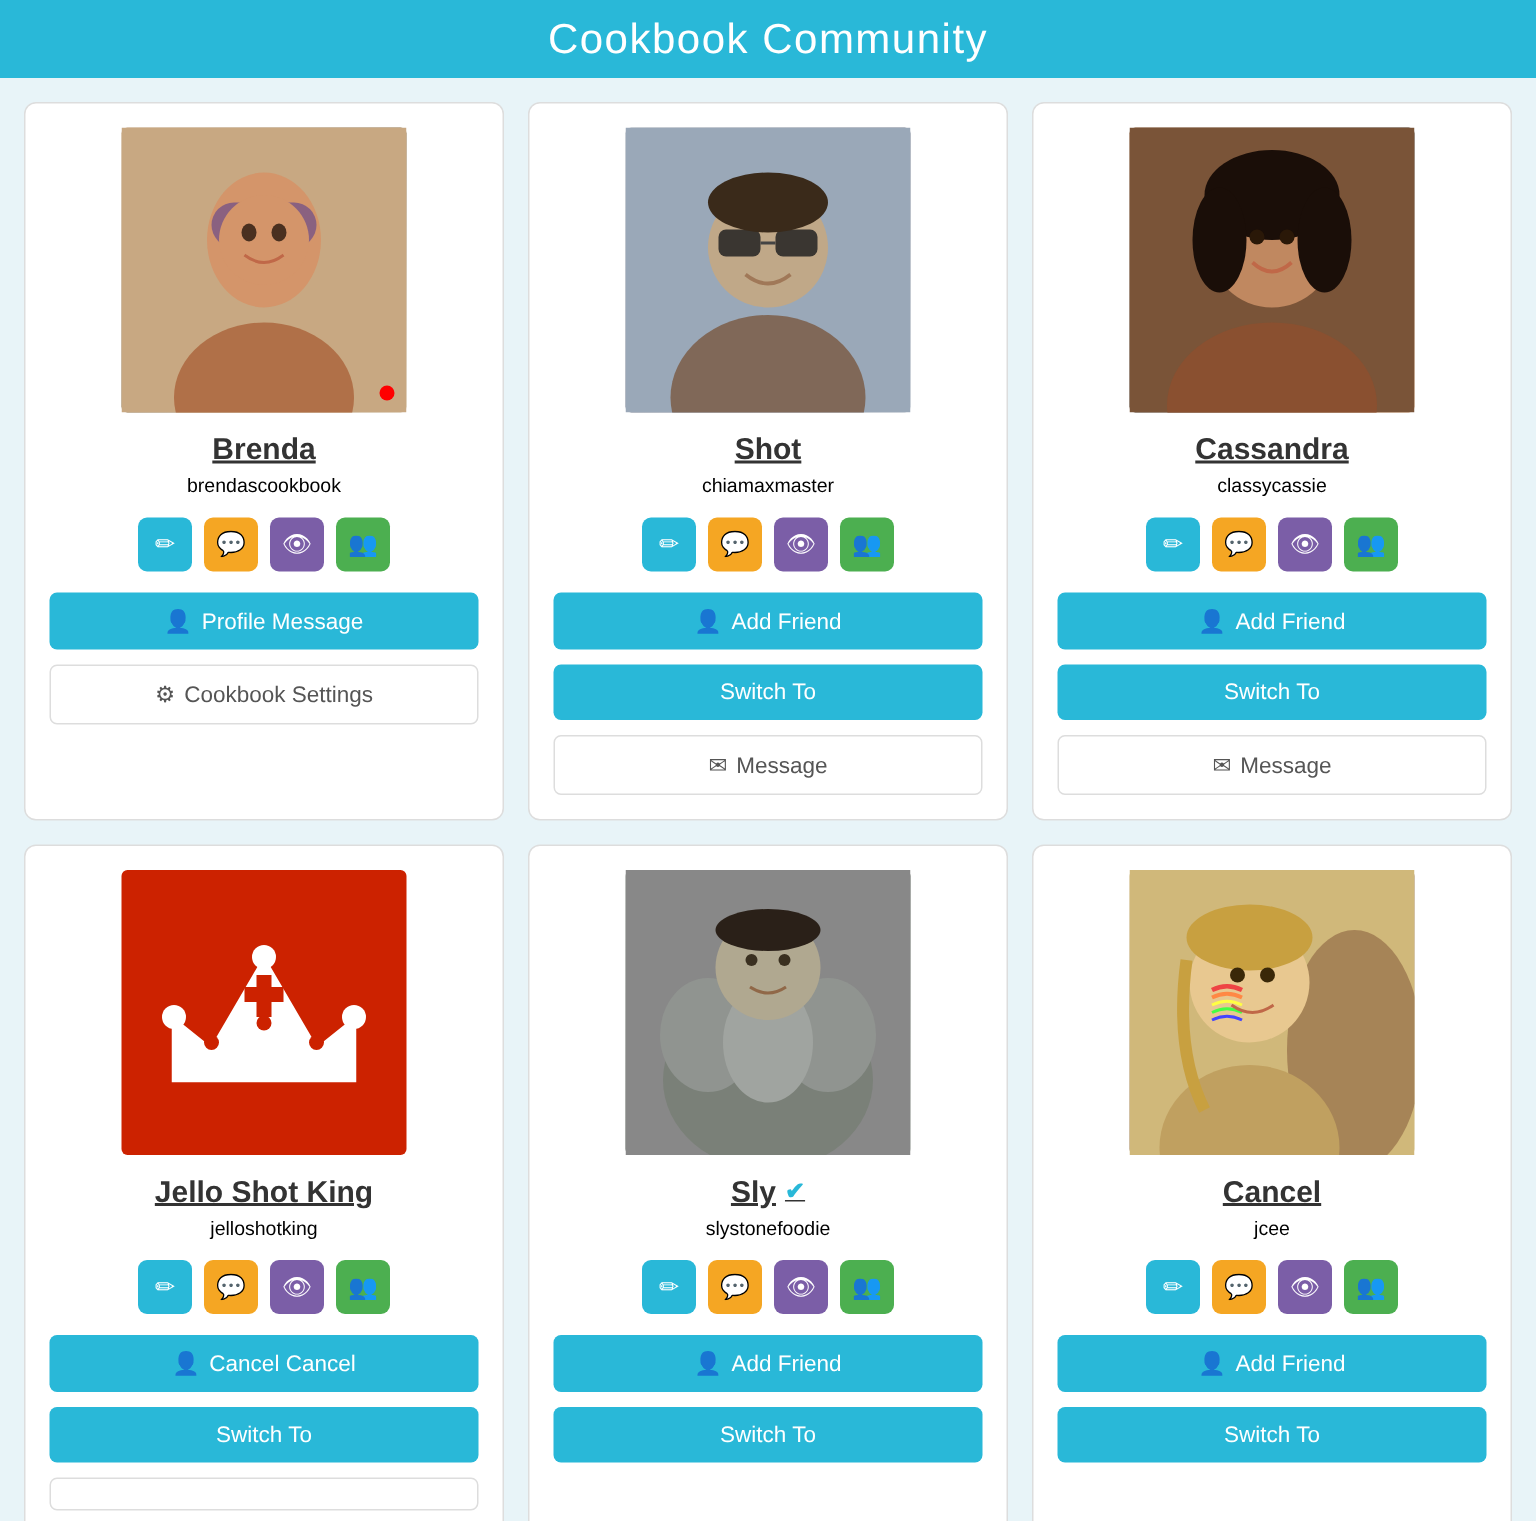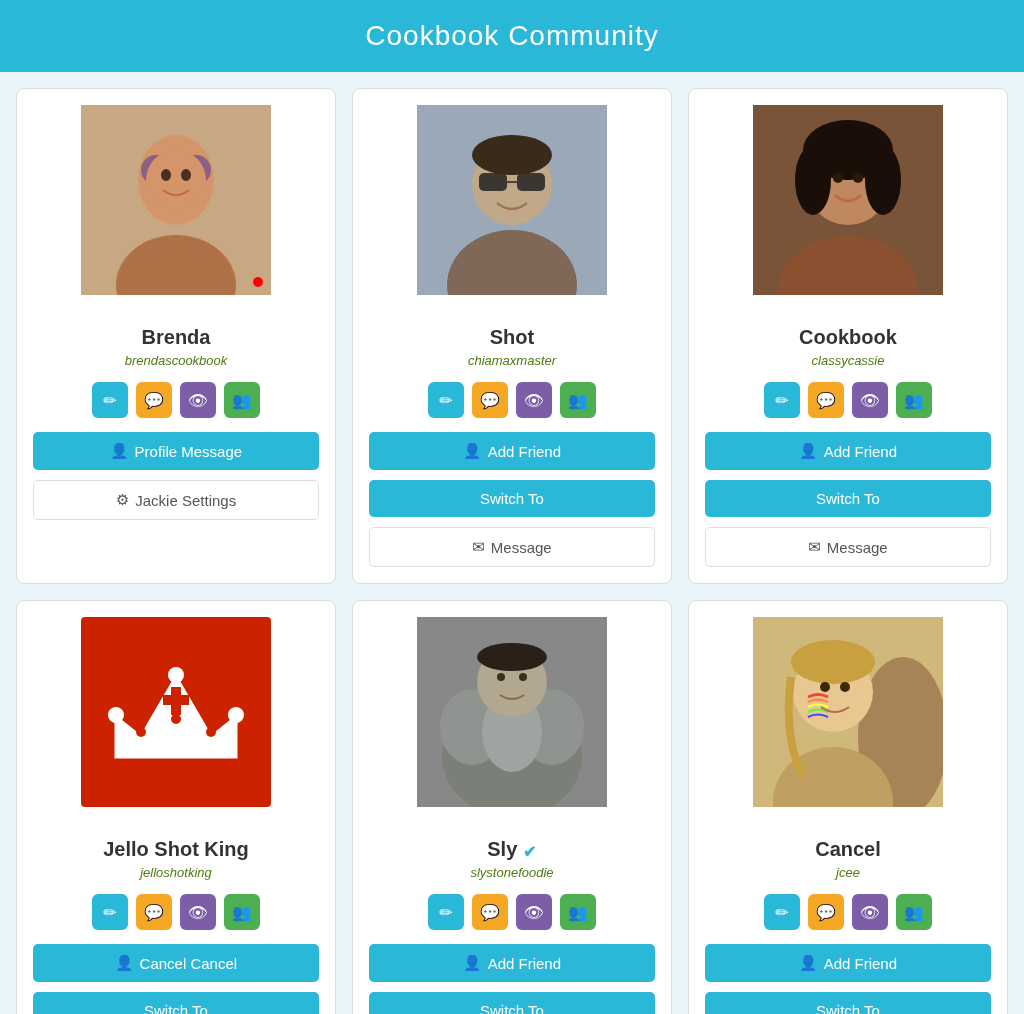--- a/index.html
+++ b/index.html
@@ -9,21 +9,21 @@
       min-height: 1014px;
     }
     .header {
       background: #29b8d8;
       text-align: center;
       padding: 18px 0;
       color: white;
       font-size: 28px;
       font-weight: 300;
       letter-spacing: 1px;
-      height: 72px;
+      height: 52px;
       display: flex;
       align-items: center;
       justify-content: center;
     }
     .grid {
       display: grid;
       grid-template-columns: repeat(3, 1fr);
       gap: 16px;
       padding: 16px;
       max-width: 1024px;
@@ -42,27 +42,27 @@
       width: 100%;
       height: 100%;
       background-size: cover;
       background-position: center;
       border-radius: 4px;
     }
     .user-name {
       font-size: 20px;
       font-weight: 600;
       color: #333;
-      margin-top: 21px;
+      margin-top: 4px;
+      text-decoration: underline;
     }
     .user-handle {
       font-size: 13px;
-      color: #4d7c0f;
+      color: #000000;
       margin-top: -6px;
-      font-style: italic;
     }
     .verified {
       color: #29b8d8;
       font-size: 16px;
       margin-left: 2px;
     }
     .icons-row {
       display: flex;
       gap: 8px;
       margin: 4px 0;
@@ -183,21 +183,21 @@
       <button class="icon-btn icon-btn-yellow" title="Chat">💬</button>
       <button class="icon-btn icon-btn-purple" title="View">👁</button>
       <button class="icon-btn icon-btn-green" title="Group">👥</button>
     </div>
     <button class="btn btn-cyan">
       <span>👤</span>
       <span>Profile Message</span>
     </button>
     <button class="btn btn-white">
       <span>⚙</span>
-      <span>Jackie Settings</span>
+      <span>Cookbook Settings</span>
     </button>
   </div>
 
   <div class="card">
     <div class="avatar-wrapper">
       <div class="avatar-img photo-jack" style="border-radius:4px;">
         <svg width="190" height="190" viewBox="0 0 190 190" xmlns="http://www.w3.org/2000/svg">
           <rect width="190" height="190" fill="#9aa8b8"></rect>
           <circle cx="95" cy="80" r="40" fill="#c0a888"></circle>
           <ellipse cx="95" cy="180" rx="65" ry="55" fill="#806858"></ellipse>
@@ -243,21 +243,21 @@
 
           <ellipse cx="95" cy="45" rx="45" ry="30" fill="#1a0e08"></ellipse>
           <ellipse cx="60" cy="75" rx="18" ry="35" fill="#1a0e08"></ellipse>
           <ellipse cx="130" cy="75" rx="18" ry="35" fill="#1a0e08"></ellipse>
           <circle cx="85" cy="73" r="5" fill="#2a1808"></circle>
           <circle cx="105" cy="73" r="5" fill="#2a1808"></circle>
           <path d="M 82 90 Q 95 102 108 90" stroke="#c06848" stroke-width="2.5" fill="none"></path>
         </svg>
       </div>
     </div>
-    <div class="user-name">Cookbook</div>
+    <div class="user-name">Cassandra</div>
     <div class="user-handle">classycassie</div>
     <div class="icons-row">
       <button class="icon-btn icon-btn-cyan">✏</button>
       <button class="icon-btn icon-btn-yellow">💬</button>
       <button class="icon-btn icon-btn-purple">👁</button>
       <button class="icon-btn icon-btn-green">👥</button>
     </div>
     <button class="btn btn-cyan">
       <span>👤</span>
       <span>Add Friend</span>
@@ -324,21 +324,21 @@
 
           <circle cx="95" cy="65" r="35" fill="#b0a890"></circle>
           <circle cx="84" cy="60" r="4" fill="#3a3020"></circle>
           <circle cx="106" cy="60" r="4" fill="#3a3020"></circle>
           <path d="M 83 78 Q 95 86 107 78" stroke="#906848" stroke-width="2" fill="none"></path>
 
           <ellipse cx="95" cy="40" rx="35" ry="14" fill="#2a2018"></ellipse>
         </svg>
       </div>
     </div>
-    <div class="user-name" style="display:flex;align-items:flex-end;gap:4px;">
+    <div class="user-name" style="display:flex;align-items:flex-start;gap:4px;">
       <span>Sly</span>
       <span class="verified">✔</span>
     </div>
     <div class="user-handle">slystonefoodie</div>
     <div class="icons-row">
       <button class="icon-btn icon-btn-cyan">✏</button>
       <button class="icon-btn icon-btn-yellow">💬</button>
       <button class="icon-btn icon-btn-purple">👁</button>
       <button class="icon-btn icon-btn-green">👥</button>
     </div>

